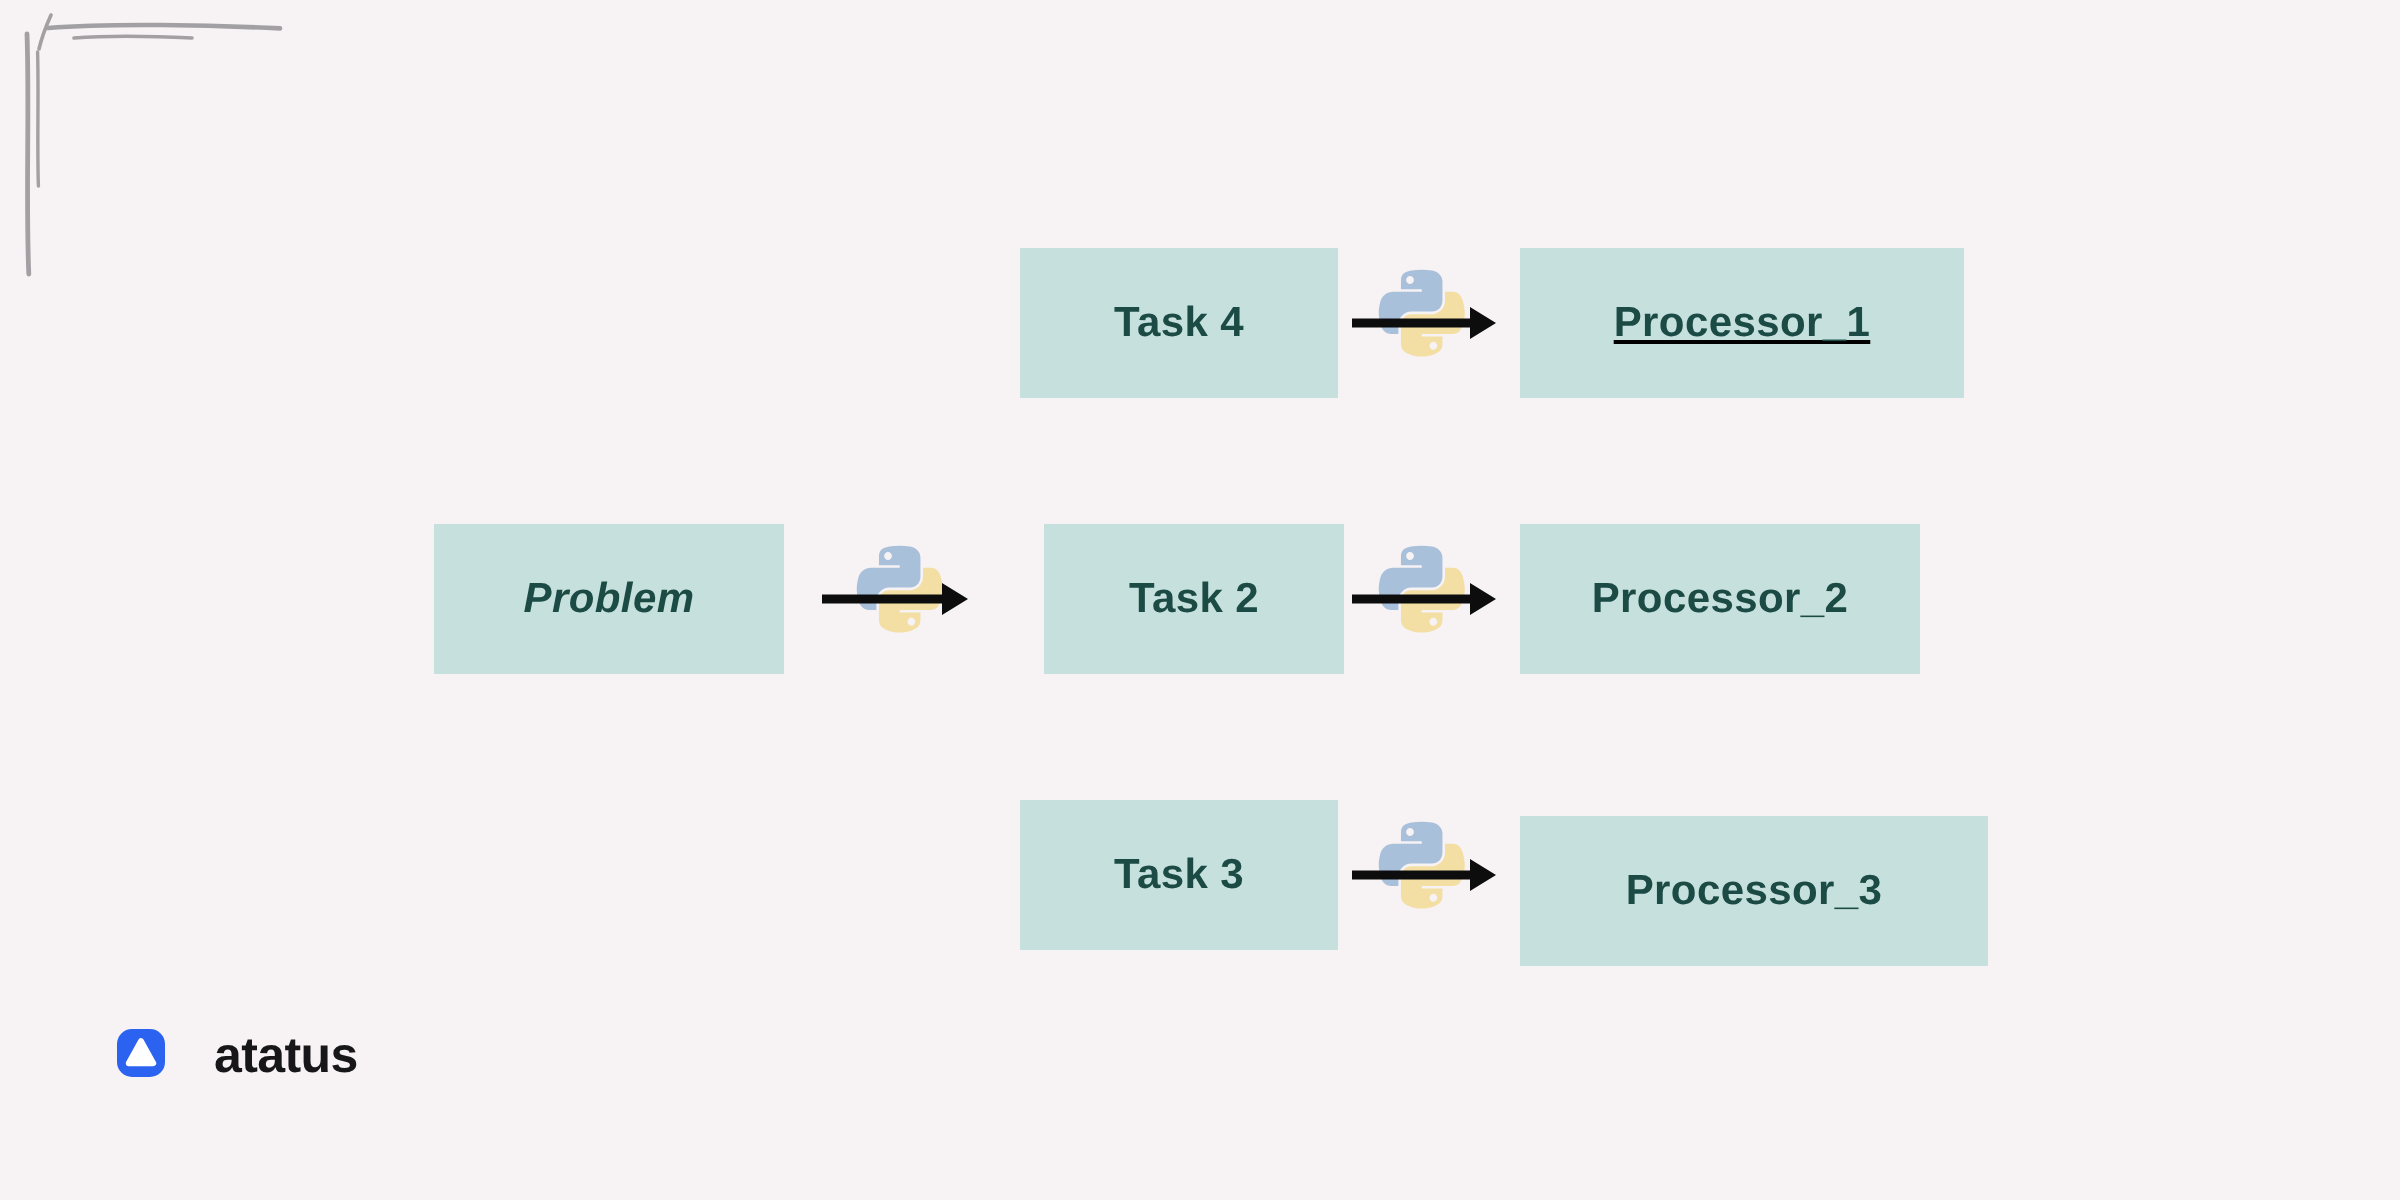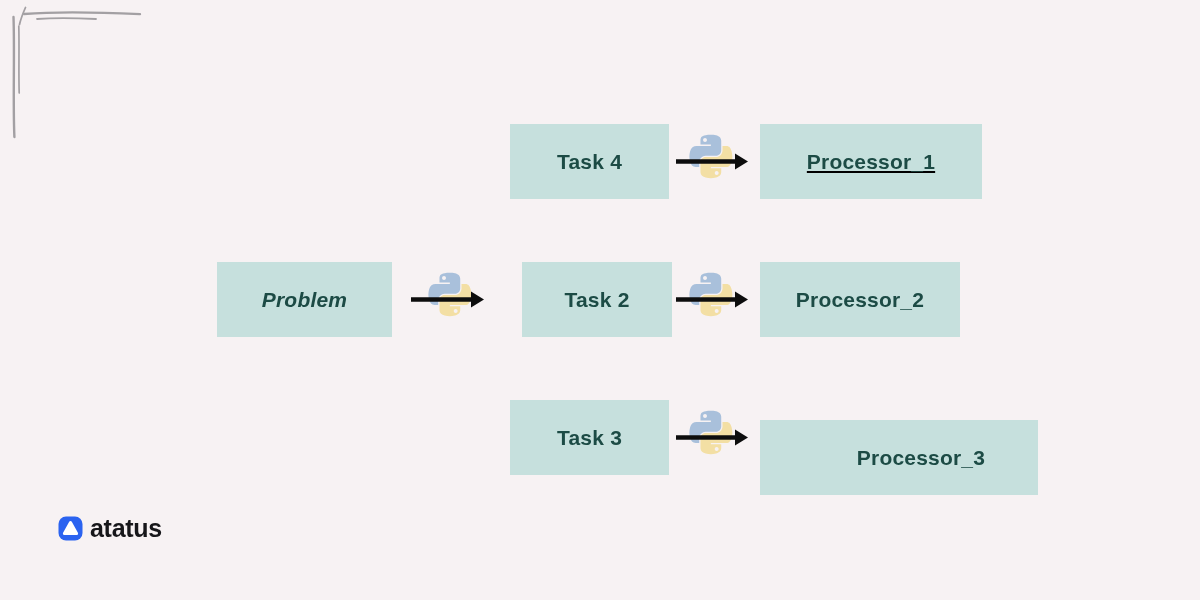--- a/index.html
+++ b/index.html
@@ -19,21 +19,21 @@
   .node .label{
     color:#1c4b45;
     font-size:21px;
     font-weight:bold;
     letter-spacing:.2px;
   }
   .connector{position:absolute;width:80px;height:75px;}
   .sketch{position:absolute;left:0;top:0;}
   .brand{
     position:absolute;left:58px;top:514px;
-    display:flex;align-items:center;gap:7px;
+    display:flex;align-items:flex-start;gap:24px;
   }
   .brand .brand-text{
     font-size:25px;
     font-weight:bold;
     color:#17171a;
     letter-spacing:-.3px;
   }
 </style>
 </head>
 <body>
@@ -63,21 +63,21 @@
   <div class="node" style="left:510px;top:400px;width:159px;">
     <span class="label">Task 3</span>
   </div>
 
   <div class="node" style="left:760px;top:124px;width:222px;text-decoration:underline;">
     <span class="label">Processor_1</span>
   </div>
   <div class="node" style="left:760px;top:262px;width:200px;">
     <span class="label">Processor_2</span>
   </div>
-  <div class="node" style="left:760px;top:420px;width:234px;padding-left:44px;">
+  <div class="node" style="left:760px;top:408px;width:234px;">
     <span class="label">Processor_3</span>
   </div>
 
   <svg class="connector" style="left:406px;top:262px;" viewBox="0 0 80 75">
     <g transform="translate(17,10) scale(0.42)">
       <path fill="#a9c0db" d="M63.391 1.988c-4.222.02-8.252.379-11.8 1.007-10.45 1.846-12.346 5.71-12.346 12.837v9.411h24.693v3.137H29.977c-7.176 0-13.46 4.313-15.426 12.521-2.268 9.405-2.368 15.275 0 25.096 1.755 7.311 5.947 12.519 13.124 12.519h8.491V67.234c0-8.151 7.051-15.34 15.426-15.34h24.665c6.866 0 12.346-5.654 12.346-12.548V15.833c0-6.693-5.646-11.72-12.346-12.837-4.244-.706-8.645-1.027-12.866-1.008zM50.037 9.557c2.55 0 4.634 2.117 4.634 4.721 0 2.593-2.083 4.69-4.634 4.69-2.56 0-4.633-2.097-4.633-4.69-.001-2.604 2.073-4.721 4.633-4.721z"></path>
       <path fill="#f3dfa4" d="M91.682 28.38v10.966c0 8.5-7.208 15.655-15.426 15.655H51.591c-6.756 0-12.346 5.783-12.346 12.549v23.515c0 6.691 5.818 10.628 12.346 12.547 7.816 2.297 15.312 2.713 24.665 0 6.216-1.801 12.346-5.423 12.346-12.547v-9.412H63.938v-3.138h37.012c7.176 0 9.852-5.005 12.348-12.519 2.578-7.735 2.467-15.174 0-25.096-1.774-7.145-5.161-12.521-12.348-12.521h-9.268zM77.809 87.927c2.561 0 4.634 2.097 4.634 4.692 0 2.602-2.074 4.719-4.634 4.719-2.55 0-4.633-2.117-4.633-4.719 0-2.595 2.083-4.692 4.633-4.692z"></path>
     </g>
     <g>
       <line x1="5" y1="37.5" x2="66" y2="37.5" stroke="#0d0d0d" stroke-width="4.5"></line>

